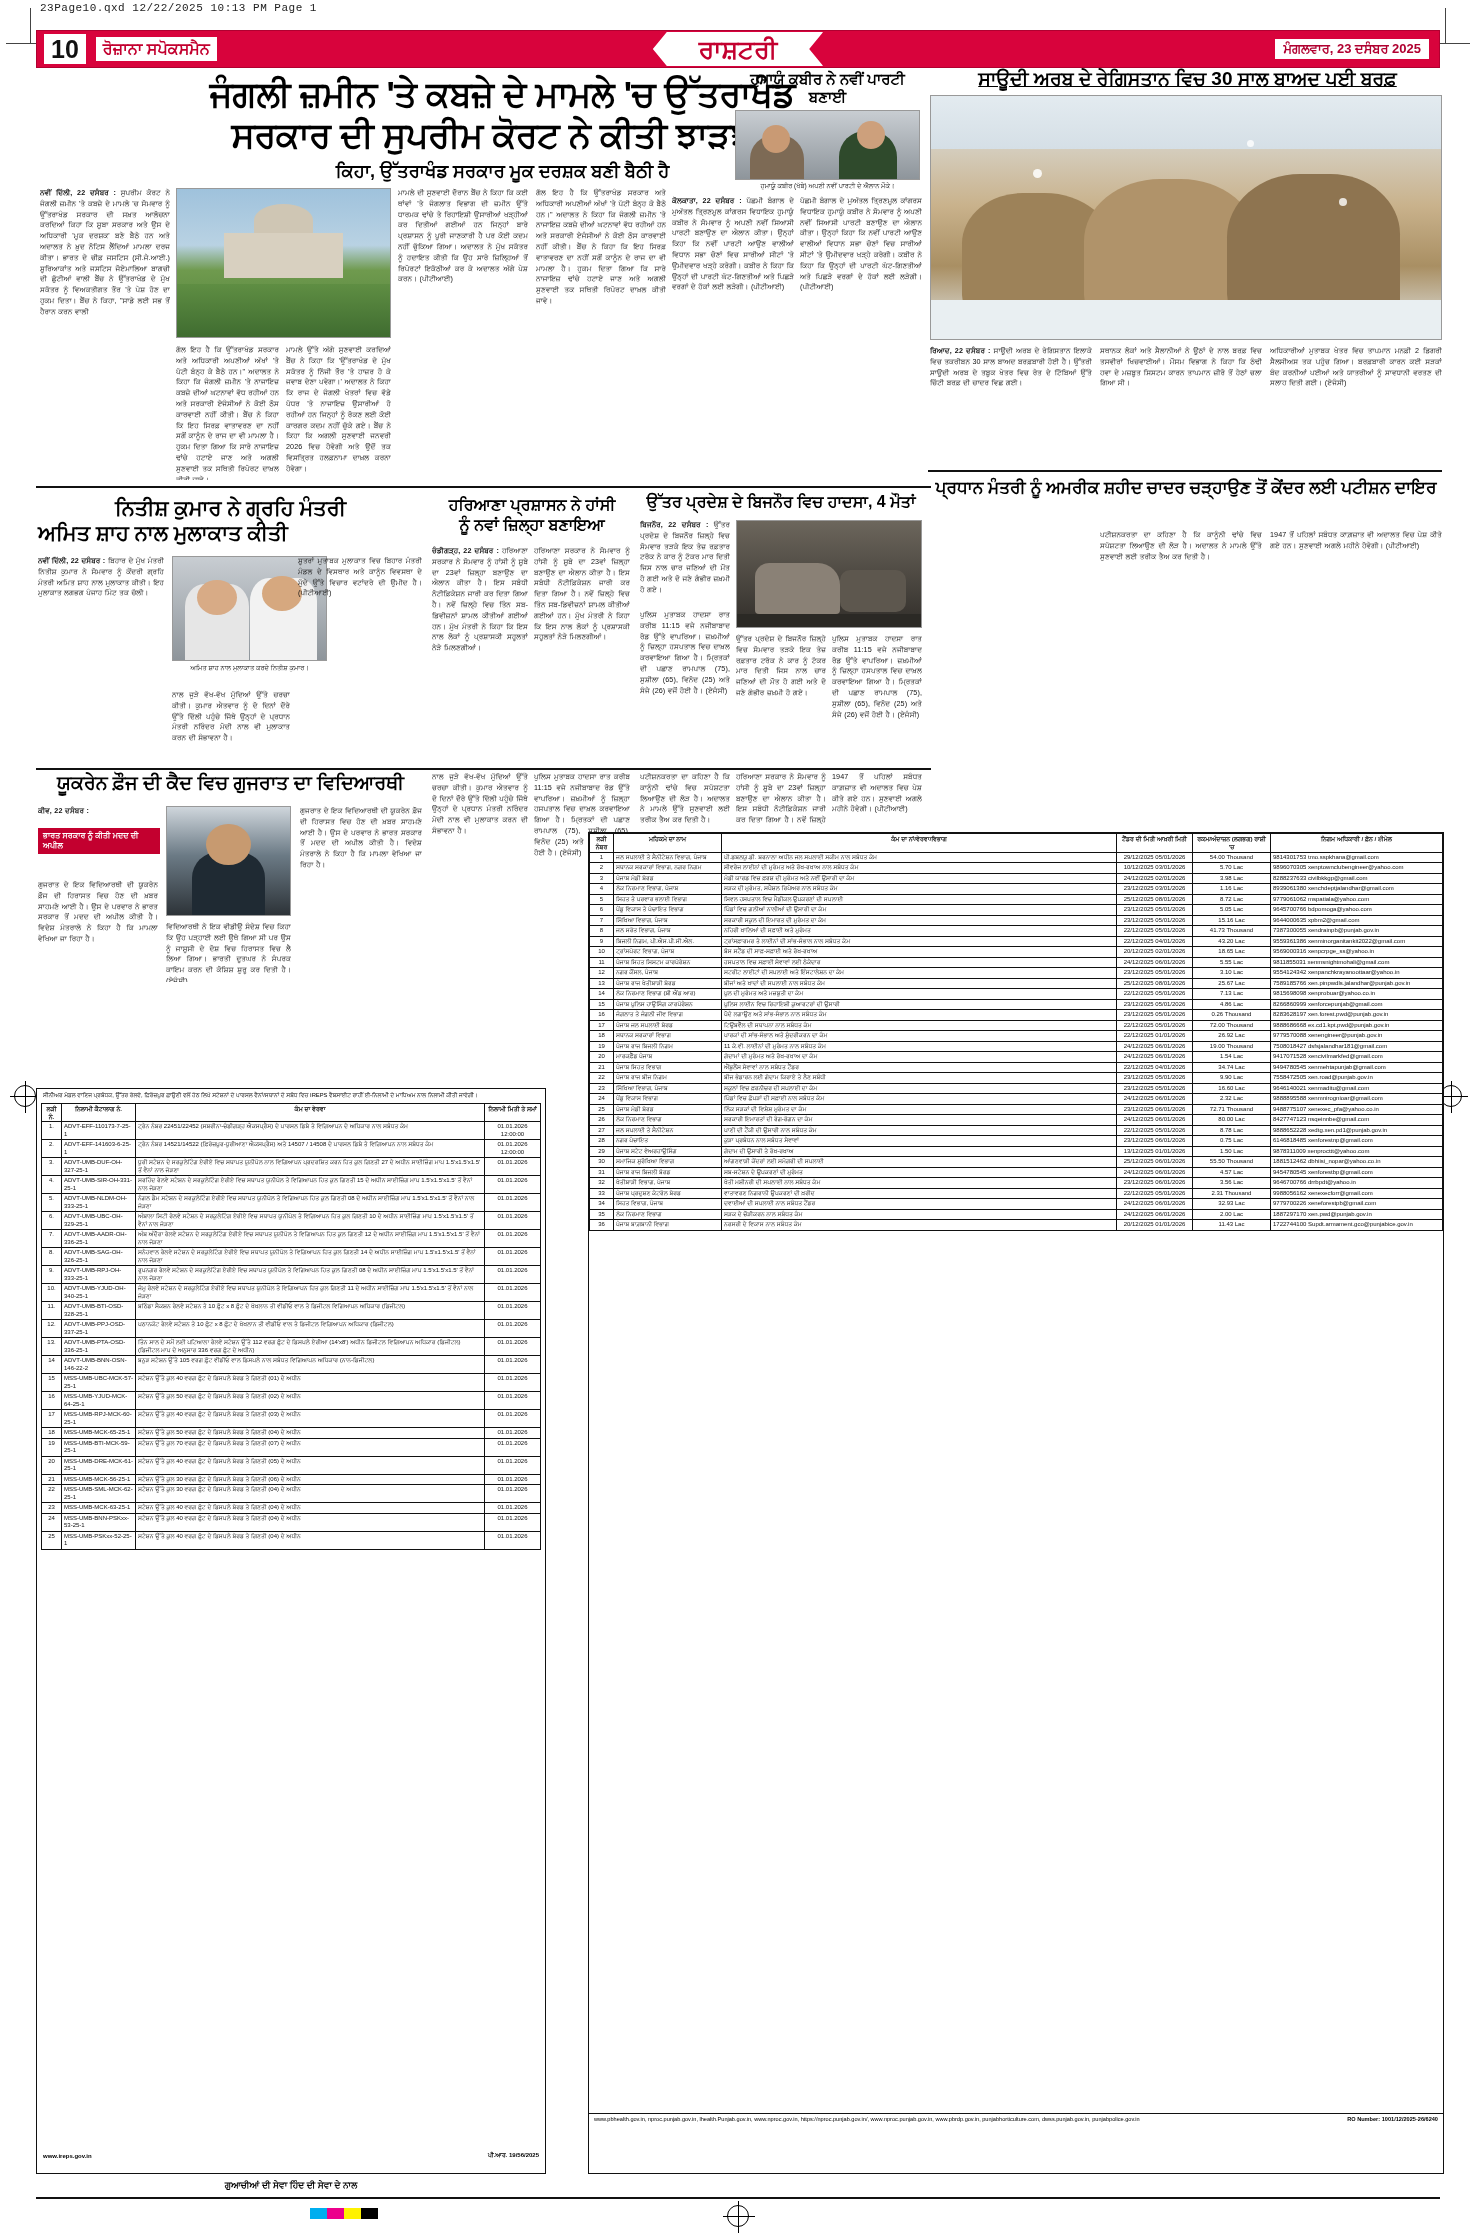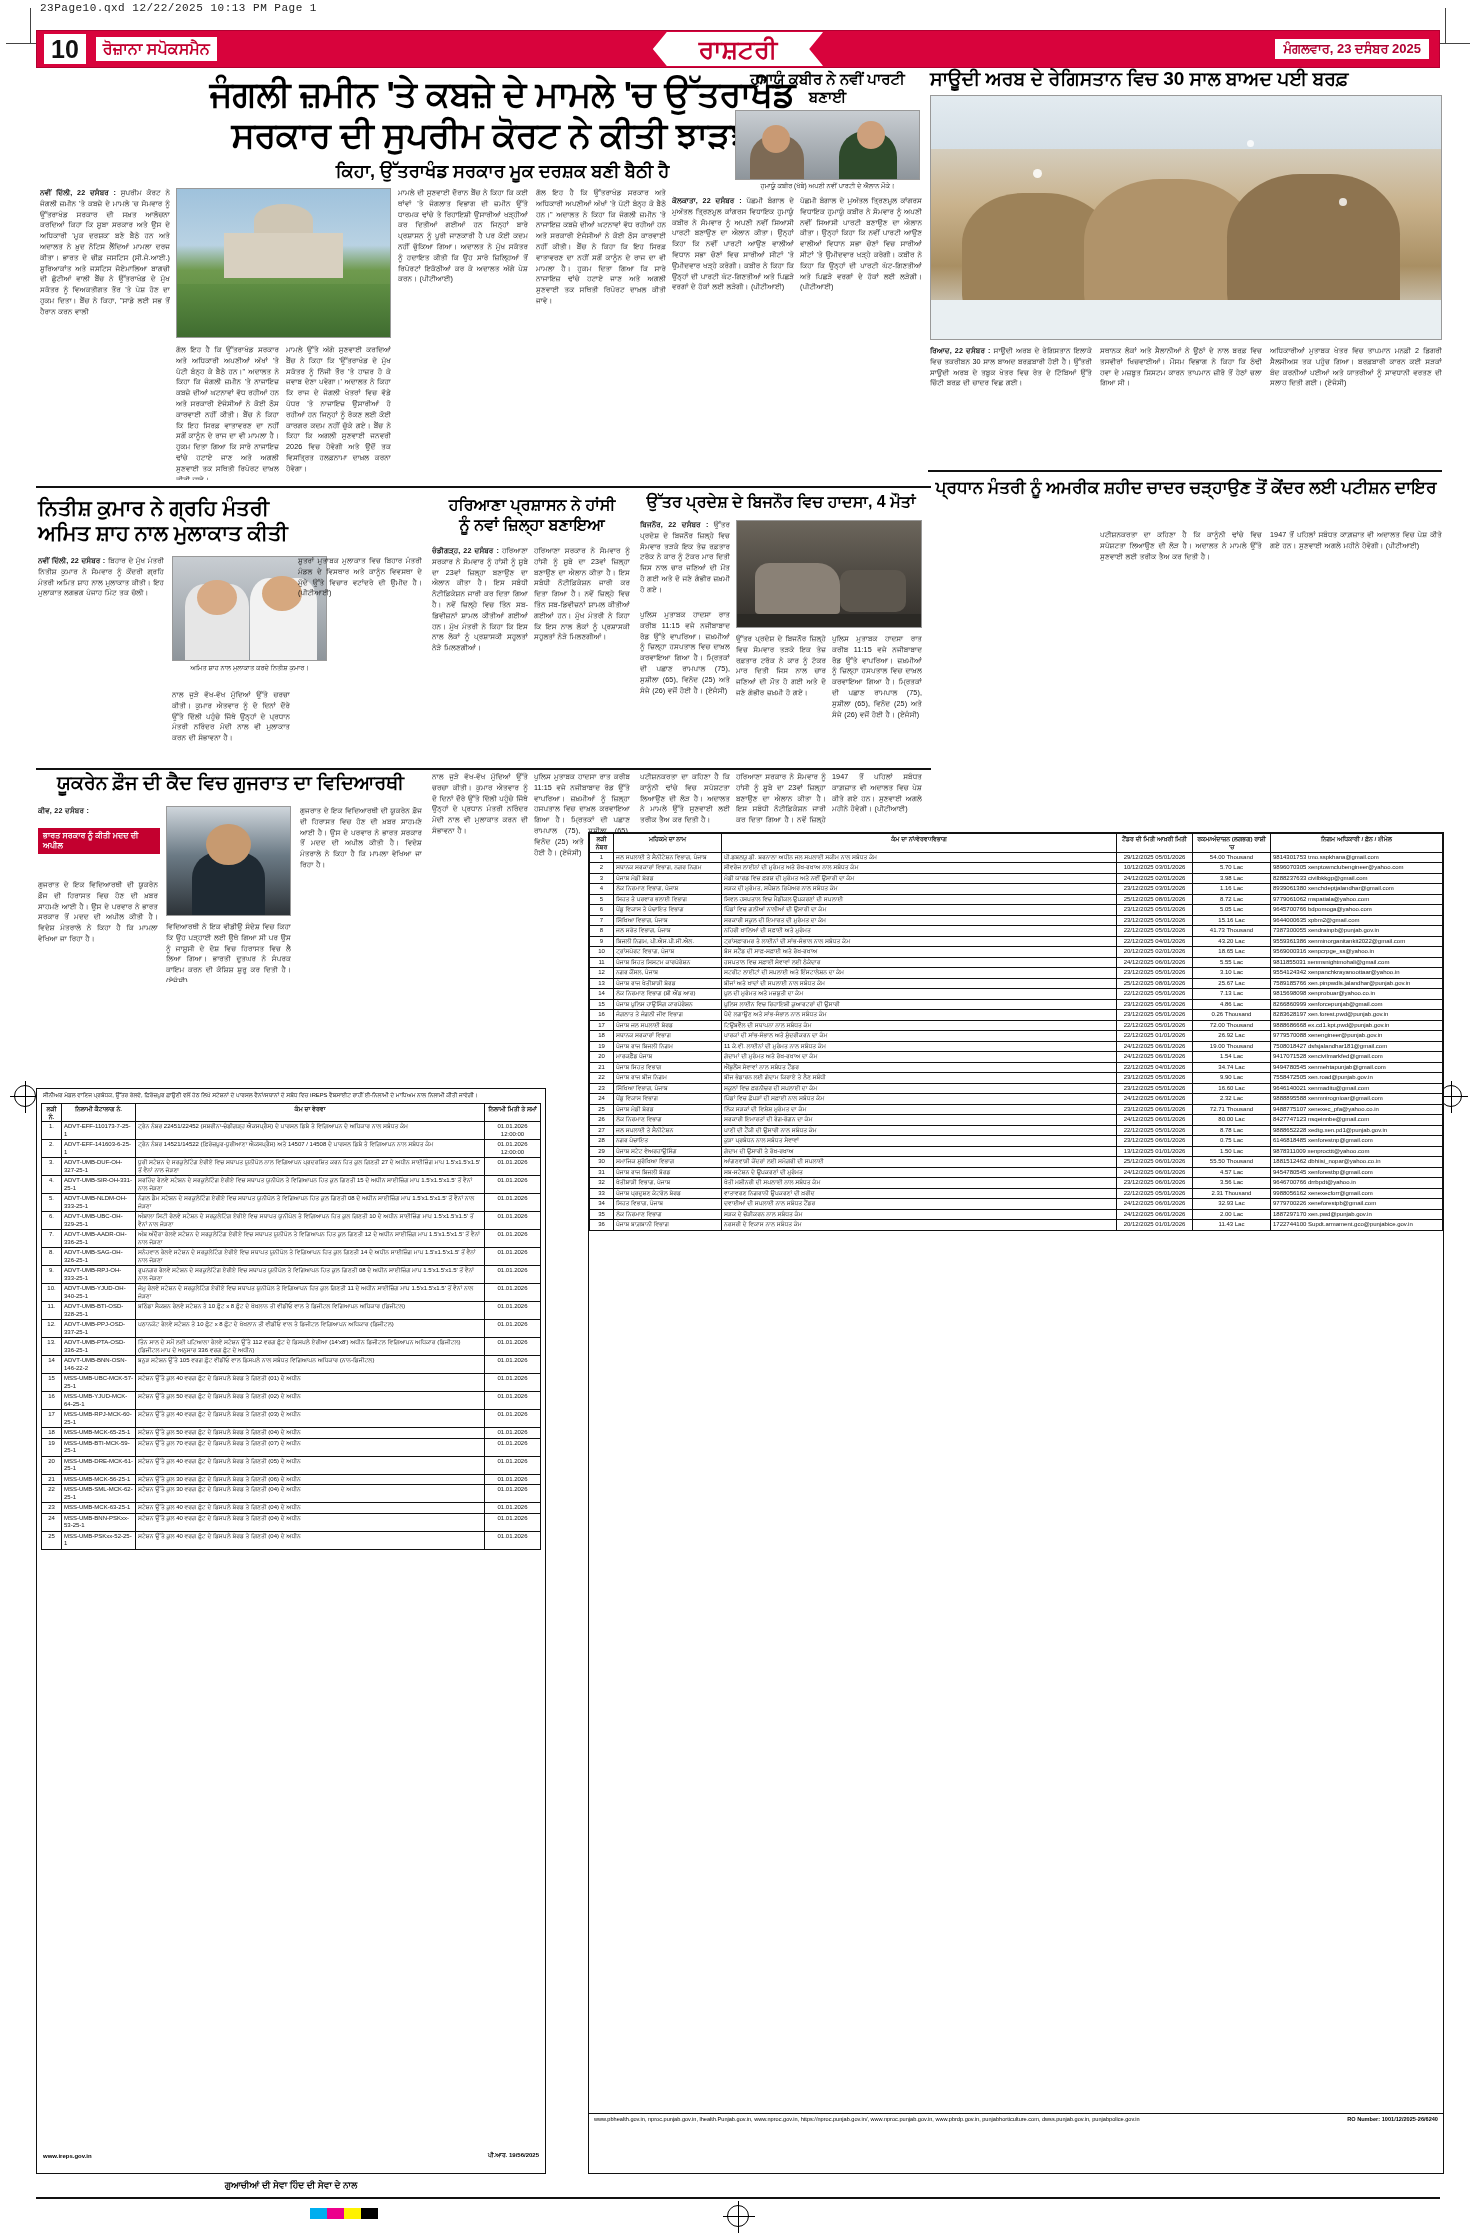--- a/index.html
+++ b/index.html
@@ -150,21 +150,21 @@
   </div>
   <div class="photo portrait" style="left:735px;top:110px;width:185px;height:70px;position:absolute;">
     <div style="position:absolute;left:14px;bottom:0;width:54px;height:44px;border-radius:24px 24px 0 0;background:#7d6a55;"></div>
     <div style="position:absolute;left:26px;bottom:26px;width:28px;height:28px;border-radius:50%;background:#c99a74;"></div>
     <div style="position:absolute;right:22px;bottom:0;width:58px;height:48px;border-radius:26px 26px 0 0;background:#2f4a2c;"></div>
     <div style="position:absolute;right:34px;bottom:30px;width:28px;height:28px;border-radius:50%;background:#cda07c;"></div>
   </div>
   <div class="cap" style="position:absolute;left:735px;top:182px;width:185px;">ਹੁਮਾਯੂੰ ਕਬੀਰ (ਖੱਬੇ) ਅਪਣੀ ਨਵੀਂ ਪਾਰਟੀ ਦੇ ਐਲਾਨ ਮੌਕੇ।</div>
 
   <div style="position:absolute;left:930px;top:68px;width:515px;">
-    <div class="hl2" style="font-size:19px;">ਸਾਊਦੀ ਅਰਬ ਦੇ ਰੇਗਿਸਤਾਨ ਵਿਚ 30 ਸਾਲ ਬਾਅਦ ਪਈ ਬਰਫ਼</div>
+    <div class="hl2" style="text-align:center;font-size:19px;text-decoration:underline;">ਸਾਊਦੀ ਅਰਬ ਦੇ ਰੇਗਿਸਤਾਨ ਵਿਚ 30 ਸਾਲ ਬਾਅਦ ਪਈ ਬਰਫ਼</div>
   </div>
   <div class="photo camel" style="position:absolute;left:930px;top:95px;width:512px;height:245px;">
     <div style="position:absolute;left:6%;bottom:8%;width:30%;height:52%;background:#9d8259;border-radius:40% 46% 18% 20%;"></div>
     <div style="position:absolute;left:30%;bottom:8%;width:34%;height:58%;background:#b0936a;border-radius:44% 44% 16% 18%;"></div>
     <div style="position:absolute;left:58%;bottom:6%;width:34%;height:62%;background:#8e7450;border-radius:42% 40% 16% 20%;"></div>
     <div style="position:absolute;left:0;bottom:0;width:100%;height:16%;background:#e9eff2;"></div>
     <div style="position:absolute;left:0;top:0;width:100%;height:22%;background:linear-gradient(#e3ebf0,#d5dfe6);"></div>
     <div style="position:absolute;left:20%;top:30%;width:9px;height:9px;background:#fff;border-radius:50%;opacity:.85"></div>
     <div style="position:absolute;left:62%;top:18%;width:7px;height:7px;background:#fff;border-radius:50%;opacity:.8"></div>
     <div style="position:absolute;left:80%;top:42%;width:8px;height:8px;background:#fff;border-radius:50%;opacity:.8"></div>
@@ -195,21 +195,21 @@
     <b>ਰਿਆਦ, 22 ਦਸੰਬਰ :</b>
     <span>ਸਾਊਦੀ ਅਰਬ ਦੇ ਰੇਗਿਸਤਾਨ ਇਲਾਕੇ ਵਿਚ ਤਕਰੀਬਨ 30 ਸਾਲ ਬਾਅਦ ਬਰਫ਼ਬਾਰੀ ਹੋਈ ਹੈ। ਉੱਤਰੀ ਸਾਊਦੀ ਅਰਬ ਦੇ ਤਬੂਕ ਖੇਤਰ ਵਿਚ ਰੇਤ ਦੇ ਟਿੱਬਿਆਂ ਉੱਤੇ ਚਿੱਟੀ ਬਰਫ਼ ਦੀ ਚਾਦਰ ਵਿਛ ਗਈ।</span>
   </div>
   <div class="body-col" style="position:absolute;left:1100px;top:346px;width:162px;height:120px;">ਸਥਾਨਕ ਲੋਕਾਂ ਅਤੇ ਸੈਲਾਨੀਆਂ ਨੇ ਊਠਾਂ ਦੇ ਨਾਲ ਬਰਫ਼ ਵਿਚ ਤਸਵੀਰਾਂ ਖਿਚਵਾਈਆਂ। ਮੌਸਮ ਵਿਭਾਗ ਨੇ ਕਿਹਾ ਕਿ ਠੰਢੀ ਹਵਾ ਦੇ ਮਜ਼ਬੂਤ ਸਿਸਟਮ ਕਾਰਨ ਤਾਪਮਾਨ ਜ਼ੀਰੋ ਤੋਂ ਹੇਠਾਂ ਚਲਾ ਗਿਆ ਸੀ।</div>
   <div class="body-col" style="position:absolute;left:1270px;top:346px;width:172px;height:120px;">ਅਧਿਕਾਰੀਆਂ ਮੁਤਾਬਕ ਖੇਤਰ ਵਿਚ ਤਾਪਮਾਨ ਮਨਫ਼ੀ 2 ਡਿਗਰੀ ਸੈਲਸੀਅਸ ਤਕ ਪਹੁੰਚ ਗਿਆ। ਬਰਫ਼ਬਾਰੀ ਕਾਰਨ ਕਈ ਸੜਕਾਂ ਬੰਦ ਕਰਨੀਆਂ ਪਈਆਂ ਅਤੇ ਯਾਤਰੀਆਂ ਨੂੰ ਸਾਵਧਾਨੀ ਵਰਤਣ ਦੀ ਸਲਾਹ ਦਿਤੀ ਗਈ। (ਏਜੰਸੀ)</div>
 
   <div class="divline" style="left:36px;top:486px;width:895px;height:2px;"></div>
   <div class="divline" style="left:928px;top:470px;width:514px;height:2px;"></div>
 
   <div style="position:absolute;left:38px;top:495px;width:385px;">
-    <div class="hl2" style="">ਨਿਤੀਸ਼ ਕੁਮਾਰ ਨੇ ਗ੍ਰਹਿ ਮੰਤਰੀ</div>
+    <div class="hl2" style="text-align:center;">ਨਿਤੀਸ਼ ਕੁਮਾਰ ਨੇ ਗ੍ਰਹਿ ਮੰਤਰੀ</div>
     <div class="hl2" style="text-align:left;">ਅਮਿਤ ਸ਼ਾਹ ਨਾਲ ਮੁਲਾਕਾਤ ਕੀਤੀ</div>
   </div>
   <div class="body-col" style="position:absolute;left:38px;top:556px;width:126px;height:205px;">
     <b>ਨਵੀਂ ਦਿੱਲੀ, 22 ਦਸੰਬਰ :</b>
     <span>ਬਿਹਾਰ ਦੇ ਮੁੱਖ ਮੰਤਰੀ ਨਿਤੀਸ਼ ਕੁਮਾਰ ਨੇ ਸੋਮਵਾਰ ਨੂੰ ਕੇਂਦਰੀ ਗ੍ਰਹਿ ਮੰਤਰੀ ਅਮਿਤ ਸ਼ਾਹ ਨਾਲ ਮੁਲਾਕਾਤ ਕੀਤੀ। ਇਹ ਮੁਲਾਕਾਤ ਲਗਭਗ ਪੰਜਾਹ ਮਿੰਟ ਤਕ ਚੱਲੀ।</span>
   </div>
   <div class="photo portrait" style="position:absolute;left:172px;top:556px;width:155px;height:105px;">
     <div style="position:absolute;left:8%;bottom:0;width:42%;height:74%;background:#e6e6e6;border-radius:30% 30% 0 0;"></div>
     <div style="position:absolute;left:16%;bottom:44%;width:26%;height:34%;border-radius:50%;background:#d8ab86;"></div>
     <div style="position:absolute;right:6%;bottom:0;width:44%;height:80%;background:#f2f2f2;border-radius:28% 28% 0 0;"></div>

